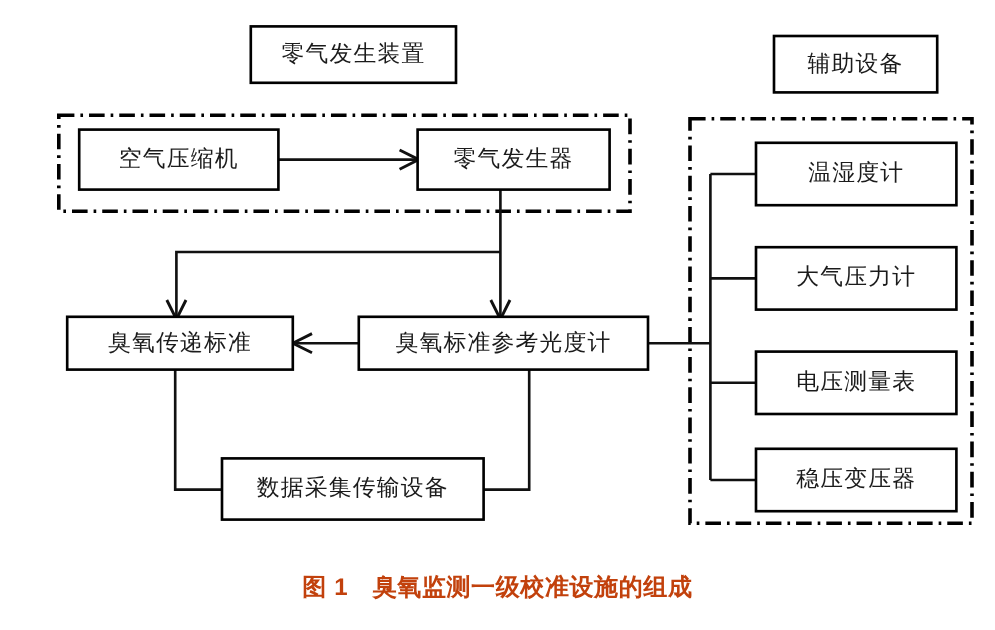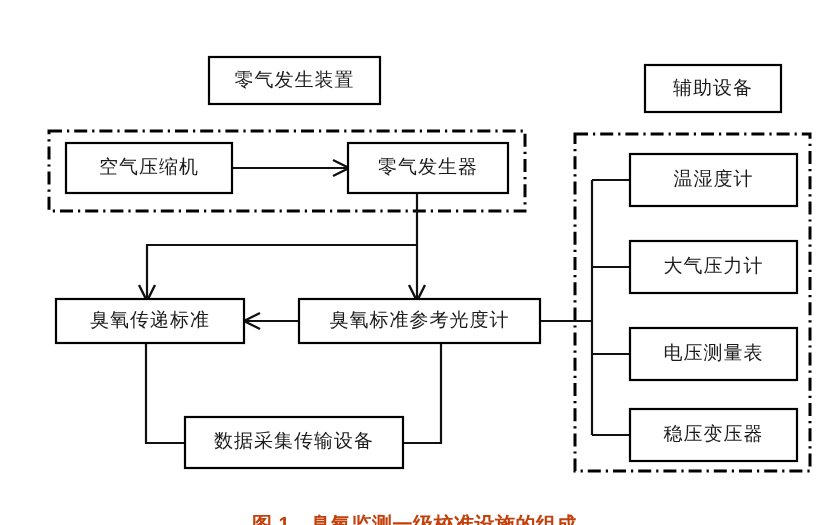--- a/index.html
+++ b/index.html
@@ -11,21 +11,20 @@
     width: 829px;
     height: 525px;
     font-family: "Liberation Serif", "DejaVu Serif", serif;
     overflow: hidden;
     position: relative;
   }
   #diagram-root {
     position: relative;
     width: 829px;
     height: 438px;
-    margin-top: 35px;
   }
   svg.diagram-canvas {
     position: absolute;
     left: 0;
     top: 0;
     width: 829px;
     height: 525px;
   }
   .node-box {
     fill: #ffffff;

